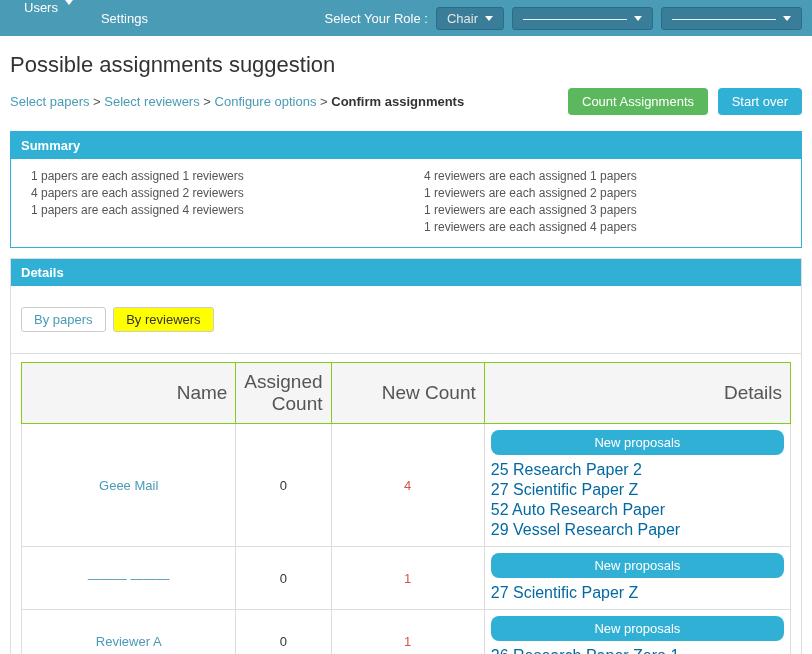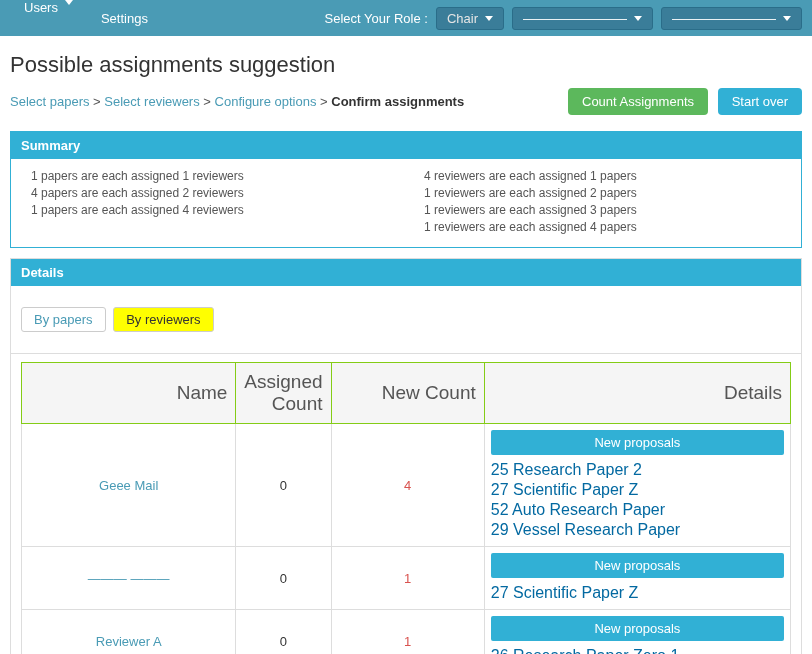--- a/index.html
+++ b/index.html
@@ -208,21 +208,21 @@
       text-align: right;
     }
 
     .new-proposals-bar {
       background: #31b0d5;
       color: #fff;
       text-align: center;
       padding: 5px 16px;
       font-size: 13px;
       margin-bottom: 5px;
-      border-radius: 2px;
+      border-radius: 8px;
     }
     .proposal-item {
       font-size: 16px;
       color: #0369a1;
       padding: 1px 0;
     }
 
     .chevron {
       display: inline-block;
       width: 0;

